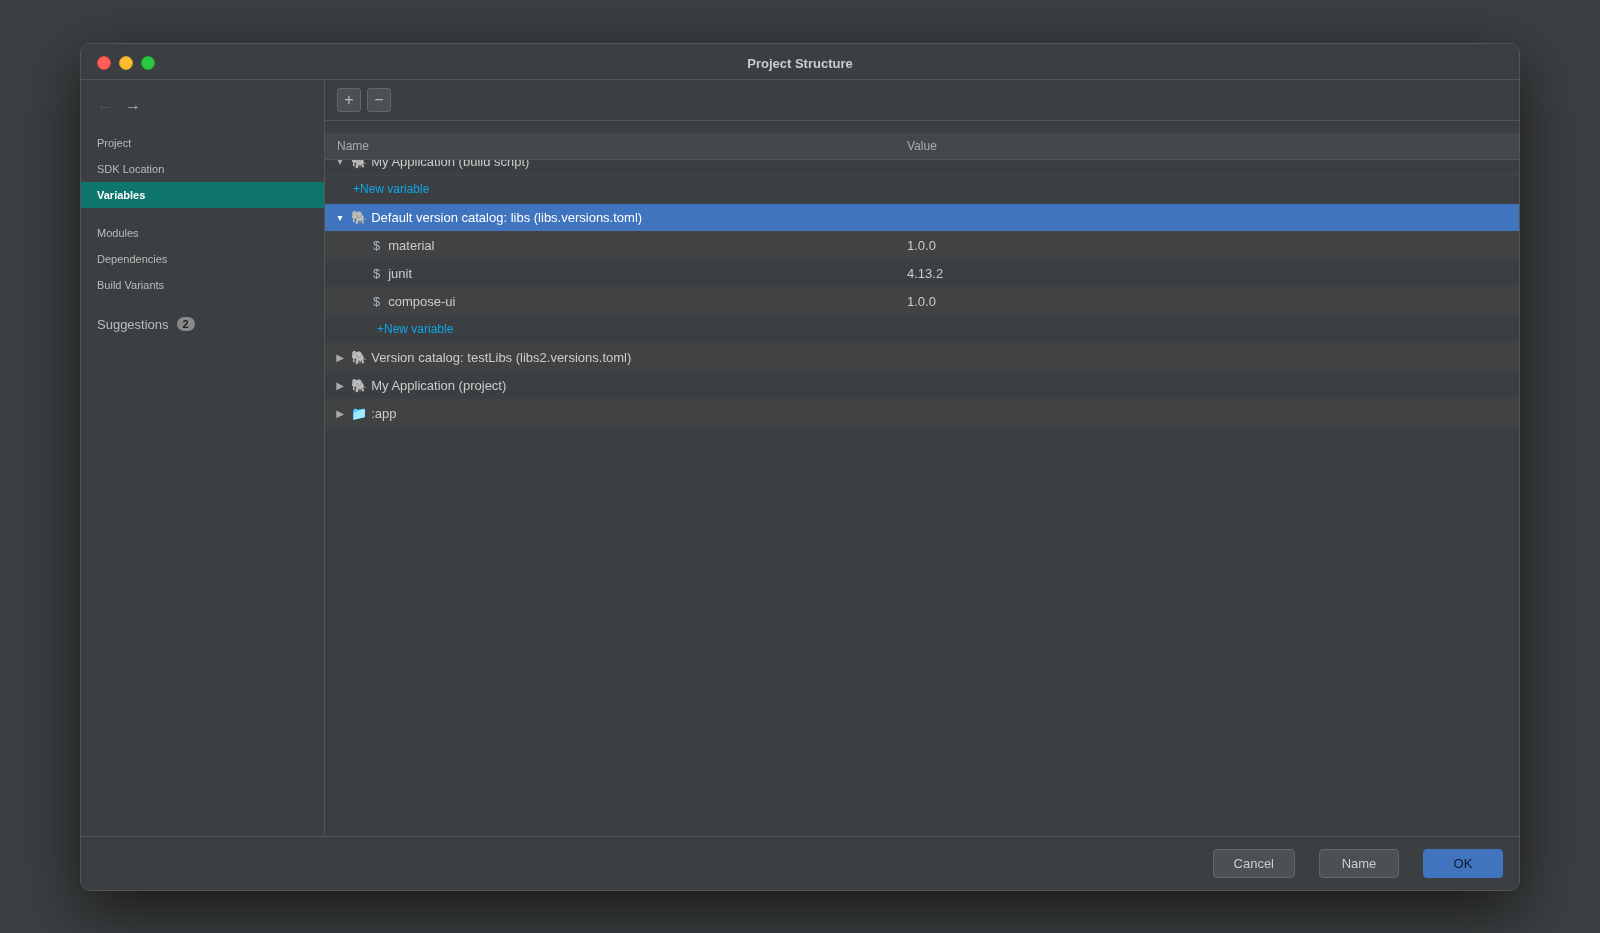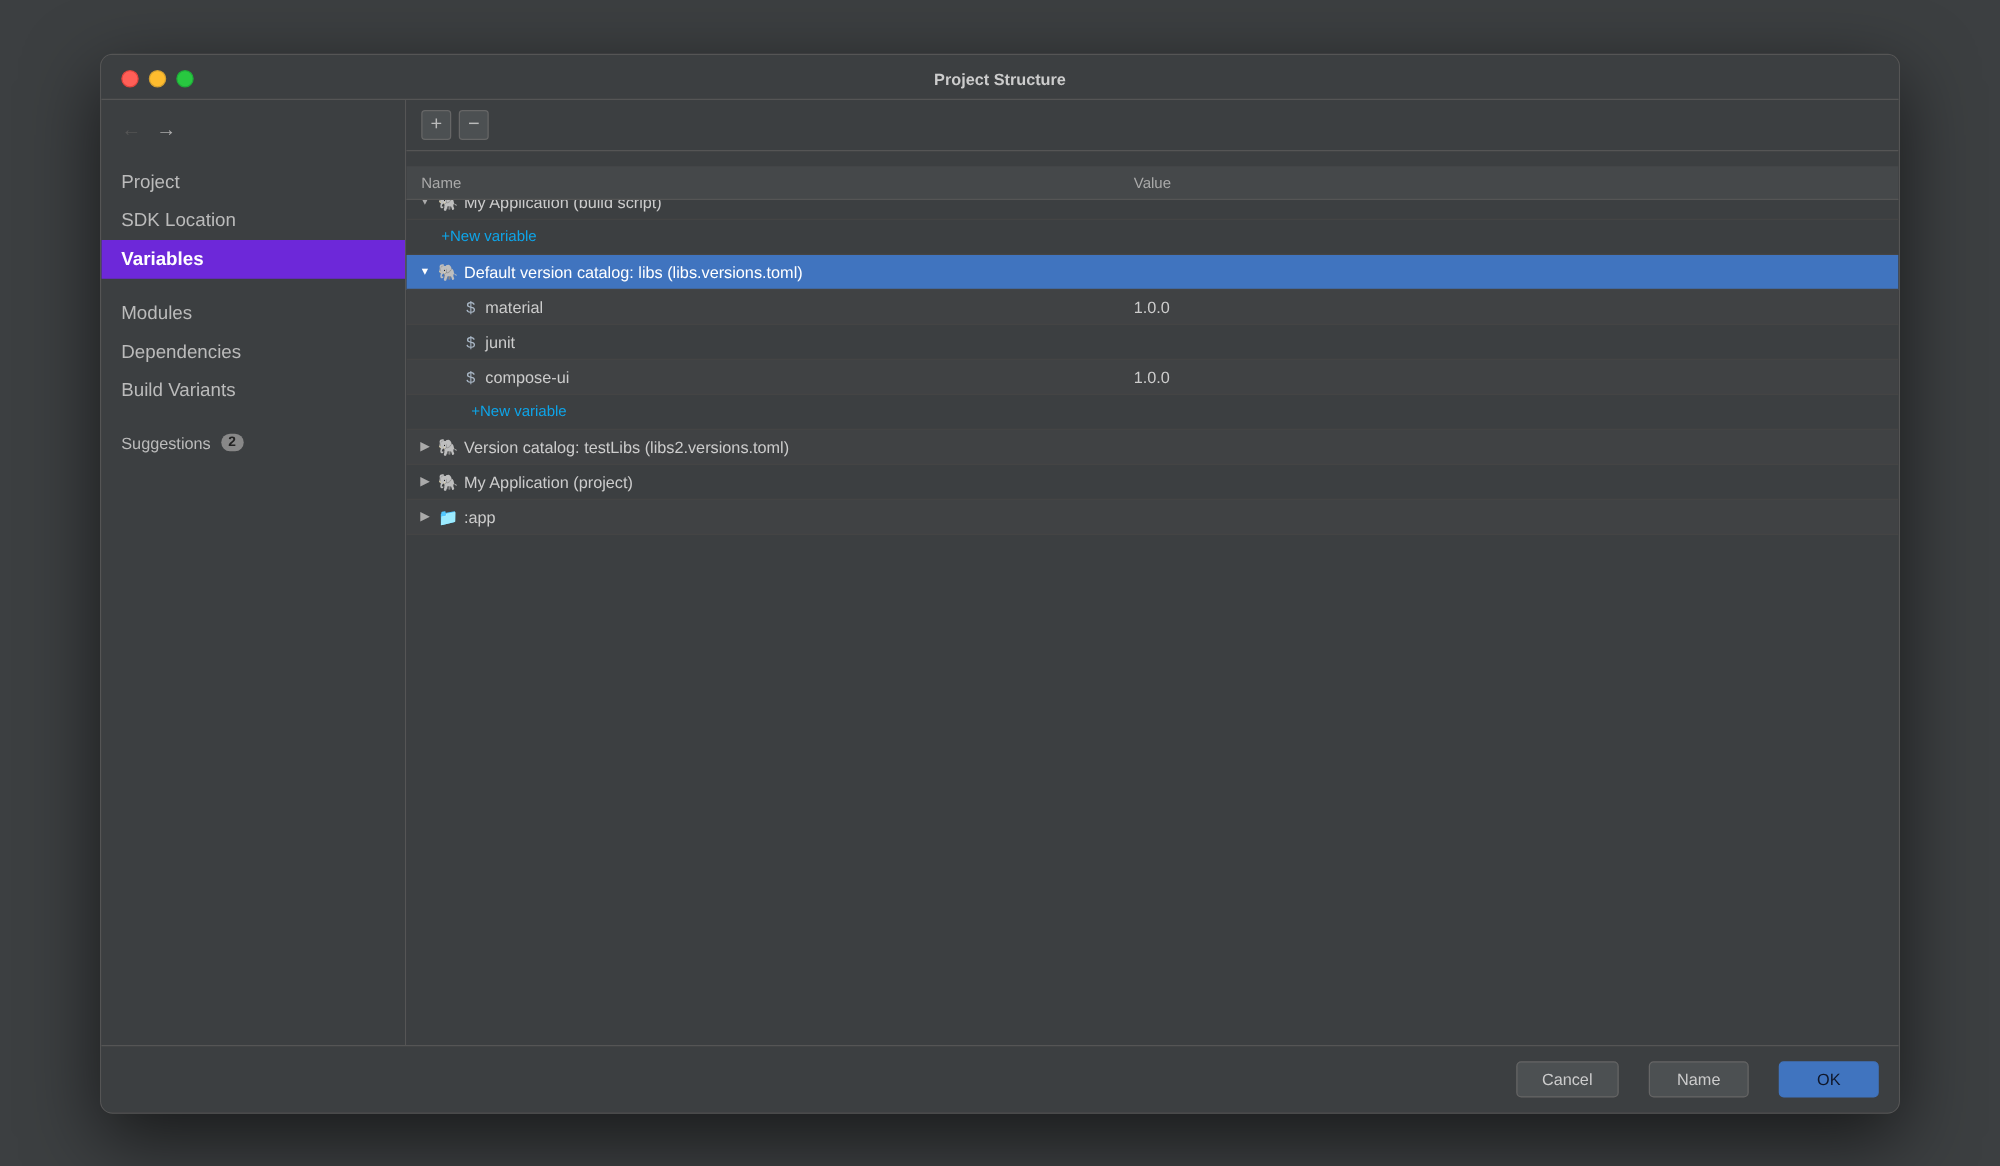--- a/index.html
+++ b/index.html
@@ -96,25 +96,25 @@
       border: none;
       color: #aaa;
     }
 
     .nav-arrow.disabled { color: #555; cursor: default; }
 
     .sidebar-item {
       padding: 7px 16px;
       cursor: pointer;
       color: #bbbbbb;
-      font-size: 15px;
+      font-size: 11px;
     }
 
     .sidebar-item.active {
-      background: #6d28d9;
+      background: #0f766e;
       color: #ffffff;
       font-weight: 600;
     }
 
     .sidebar-divider {
       height: 12px;
     }
 
     .sidebar-suggestions {
       display: flex;
@@ -375,20 +375,21 @@
             <span>material</span>
           </div>
           <div class="row-value">1.0.0</div>
         </div>
 
         <div class="tree-row">
           <div class="row-name indent-2">
             <span class="var-dollar">$</span>
             <span>junit</span>
           </div>
+          <div class="row-value">4.13.2</div>
         </div>
 
         <div class="tree-row alt-bg">
           <div class="row-name indent-2">
             <span class="var-dollar">$</span>
             <span>compose-ui</span>
           </div>
           <div class="row-value">1.0.0</div>
         </div>
 

